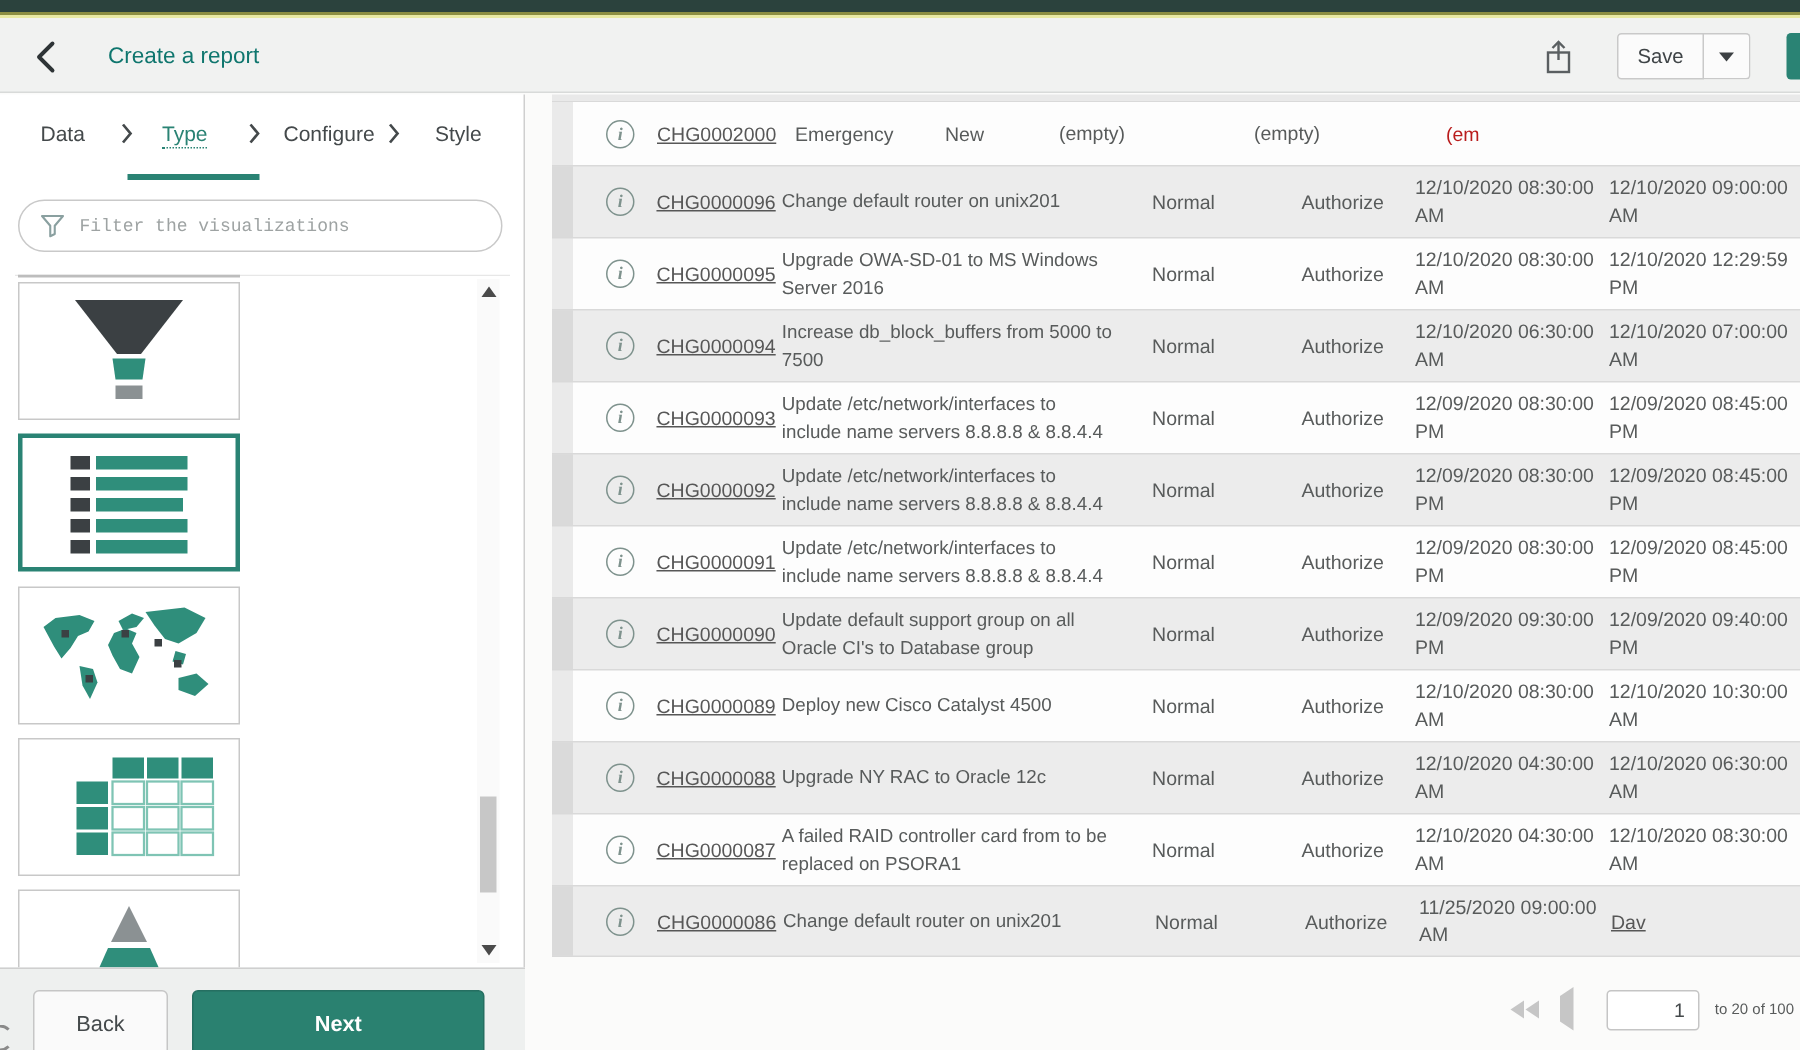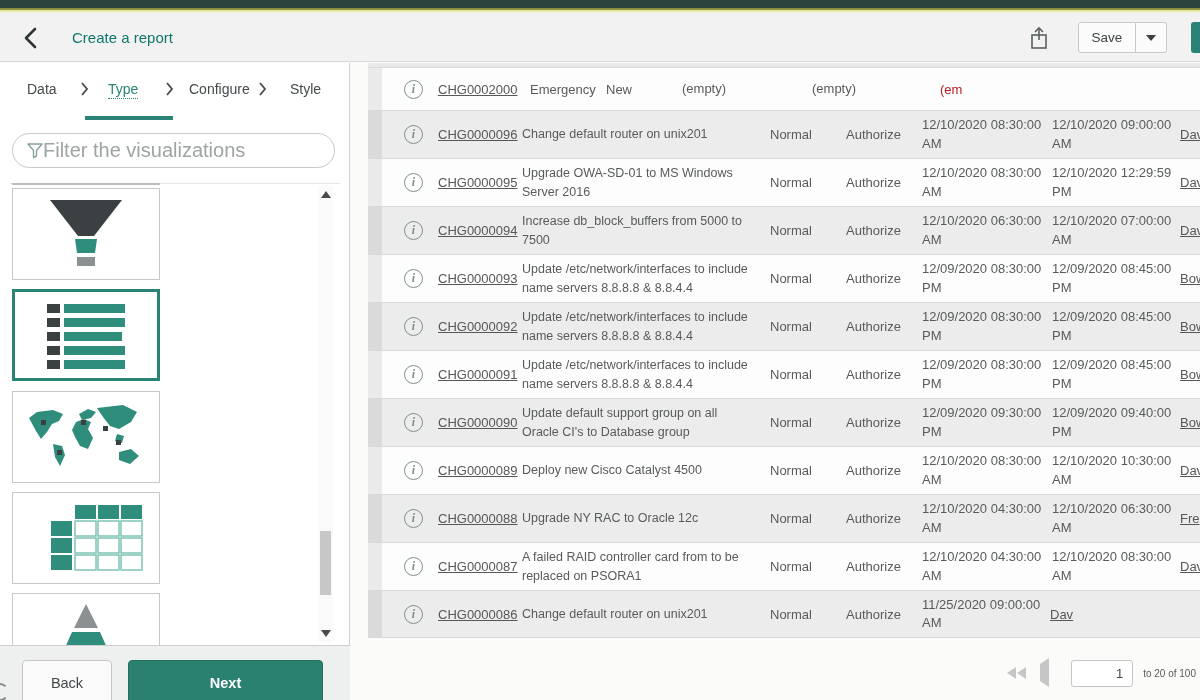--- a/index.html
+++ b/index.html
@@ -49,23 +49,23 @@
   .crumb.active { color:#2a8374; border-bottom:1px dotted #2a8374; padding-bottom:1px; }
   .crumb-sep { position:absolute; top:19px; }
   .active-bar { position:absolute; left:85px; top:53px; width:88px; height:4px; background:#2a8374; }
 
   .filter-box {
     position:absolute; left:12px; top:70px; width:323px; height:35px;
     border:1px solid #c9c9c9; border-radius:18px; background:#fff;
     display:flex; align-items:center; padding-left:14px;
   }
   .filter-box input {
-    border:none; outline:none; background:transparent; 
-    font-size:20px; color:#44494b; width:260px;
-    font-family:Liberation Sans, sans-serif;
+    border:none; outline:none; background:transparent; margin-left:10px;
+    font-size:12px; color:#44494b; width:260px;
+    font-family:Liberation Mono, monospace;
   }
   .filter-box input::placeholder { color:#9ea3a3; }
 
   .viz-scroll-area { position:absolute; left:0; top:120px; width:349px; height:462px; overflow:hidden; }
   .list-divider { position:absolute; left:10px; top:0; width:330px; height:1px; background:#e7e7e7; }
   .list-divider-dark { position:absolute; left:12px; top:0; width:148px; height:2px; background:#bdbdbd; }
 
   .viz-item {
     position:absolute; left:12px; width:148px; height:92px;
     background:#fff; border:1px solid #c8c8c8; cursor:pointer;
@@ -114,21 +114,21 @@
   .cell-info { width:56px; display:flex; align-items:center; }
   .info-icon {
     margin-left:22px; width:19px; height:19px; border:1.5px solid #7e928d; border-radius:50%;
     color:#7e928d; font-size:12px; line-height:16px; text-align:center; cursor:pointer;
     font-family:"Liberation Serif", serif; font-style:italic; font-weight:bold;
   }
   .cell-number { width:84px; }
   .cell-number span, .cell-assigned { text-decoration:underline; color:#575757; cursor:pointer; }
   .cell-desc { width:240px; padding-right:14px; line-height:1.45; font-size:12.5px; }
   .cell-priority { width:84px; padding-left:8px; }
-  .cell-state { width:76px; }
+  .cell-state { width:76px;margin-left:24px; }
   .cell-start, .cell-end { width:130px; padding-right:6px; line-height:1.4; }
   .cell-end { width:128px; }
   .cell-assigned { flex:1; white-space:nowrap; overflow:hidden; }
   .cell-assigned.plain { text-decoration:none; cursor:default; color:#b91c1c; }
 
   
   .pagination {
     position:absolute; right:4px; top:595px; height:30px;
     display:flex; align-items:center;
   }

